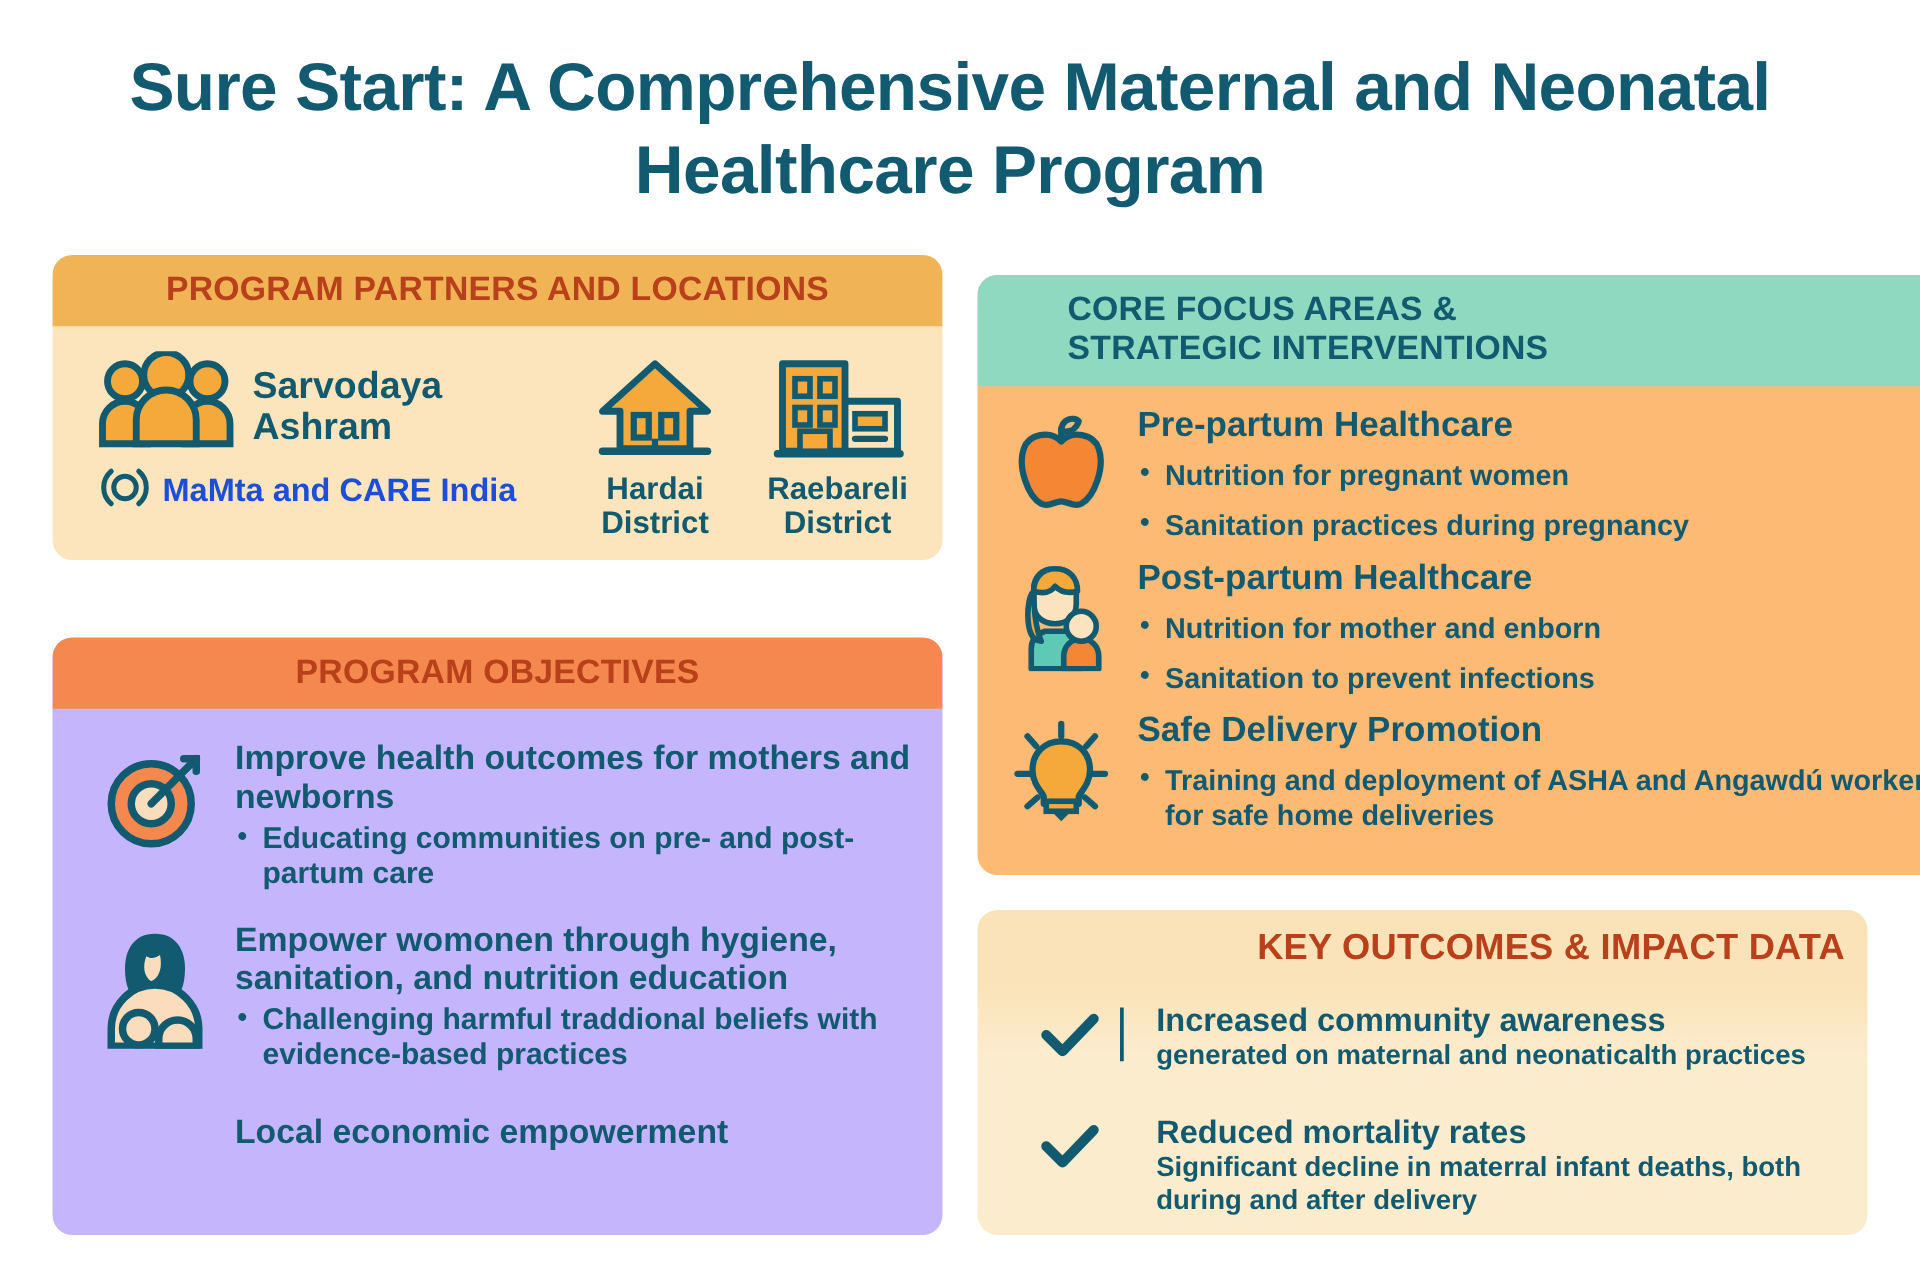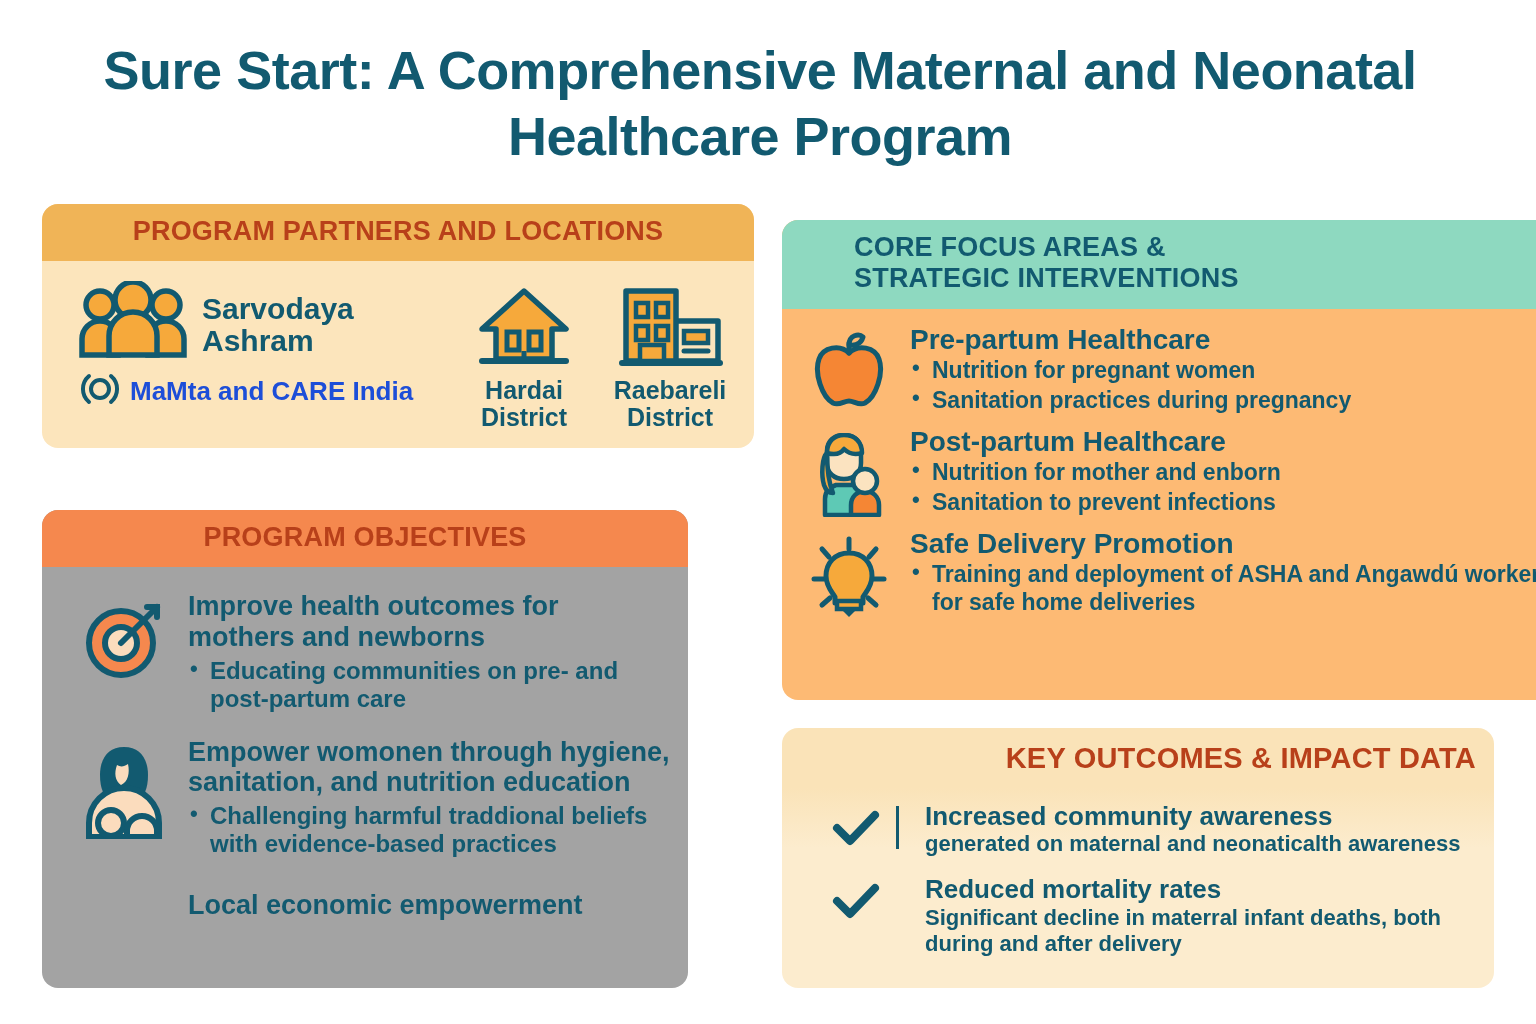--- a/index.html
+++ b/index.html
@@ -33,21 +33,21 @@
     font-size: 27px; font-weight: bold; letter-spacing: 0.2px; line-height: 1.16;
   }
   .panel-body { padding: 14px 18px 18px 18px; }
 
   
   #panel-partners { left: 42px; top: 204px; width: 712px; height: 244px; background: #FCE5BC; }
   #panel-partners .panel-head { background: #F0B457; text-align: center; }
   #panel-partners .panel-head .ttl { color: #B8401A; }
 
   
-  #panel-objectives { left: 42px; top: 510px; width: 646px; height: 478px; background: #a3a3a3; }
+  #panel-objectives { left: 42px; top: 510px; width: 712px; height: 478px; background: #c4b5fd; }
   #panel-objectives .panel-head { background: #F5884E; text-align: center; }
   #panel-objectives .panel-head .ttl { color: #B8401A; }
 
   
   #panel-focus { left: 782px; top: 220px; width: 820px; height: 480px; background: #fdba74; }
   #panel-focus .panel-head { background: #8ED9C0; text-align: left; padding-left: 72px; }
   #panel-focus .panel-head .ttl { color: #125A70; }
 
   
   #panel-outcomes { left: 782px; top: 728px; width: 712px; height: 260px;
@@ -88,27 +88,27 @@
   }
 
   
   .focus-item { display: flex; gap: 18px; margin-top: 2px; padding-left: 6px; }
   .focus-item + .focus-item { margin-top: 12px; }
   .focus-icon { flex: 0 0 auto; width: 86px; display: flex; justify-content: center; padding-top: 6px; }
   .focus-head { color: #125A70; font-size: 28px; font-weight: bold; line-height: 1.1; }
   .focus-bullets { list-style: none; margin-top: 2px; }
   .focus-bullets li {
     color: #125A70; font-size: 23px; font-weight: bold; line-height: 1.2;
-    position: relative; padding-left: 22px; margin-top: 2px;
+    position: relative; padding-left: 22px; margin-top: 12px;
   }
   .focus-bullets li::before { content: "\2022"; position: absolute; left: 2px; top: -2px; font-size: 22px; }
 
   
   .out-item { display: flex; gap: 16px; align-items: flex-start; padding-left: 32px; margin-top: 6px; }
-  .out-item + .out-item { margin-top: 18px; }
+  .out-item + .out-item { margin-top: 34px; }
   .out-check { flex: 0 0 auto; padding-top: 8px; }
   .out-divider { width: 3px; background: #125A70; align-self: stretch; margin: 4px 10px 8px 0; flex: 0 0 auto; }
   .out-head { color: #125A70; font-size: 26px; font-weight: bold; line-height: 1.1; }
   .out-sub { color: #125A70; font-size: 22px; font-weight: bold; line-height: 1.18; margin-top: 1px; }
 </style>
 </head>
 <body>
 
 <div class="page">
 
@@ -336,21 +336,21 @@
 
       <div class="out-item">
         <span class="out-check">
           <svg width="48" height="40" viewBox="0 0 48 40">
             <path d="M5 18 L18 31 L43 5" fill="none" stroke="#125A70" stroke-width="8" stroke-linecap="round" stroke-linejoin="round"></path>
           </svg>
         </span>
         <span class="out-divider"></span>
         <div>
           <div class="out-head">Increased community awareness</div>
-          <div class="out-sub">generated on maternal and neonaticalth awareness</div>
+          <div class="out-sub">generated on maternal and neonaticalth practices</div>
         </div>
       </div>
 
       <div class="out-item">
         <span class="out-check">
           <svg width="48" height="40" viewBox="0 0 48 40">
             <path d="M5 18 L18 31 L43 5" fill="none" stroke="#125A70" stroke-width="8" stroke-linecap="round" stroke-linejoin="round"></path>
           </svg>
         </span>
         <span class="out-divider" style="visibility:hidden;"></span>

